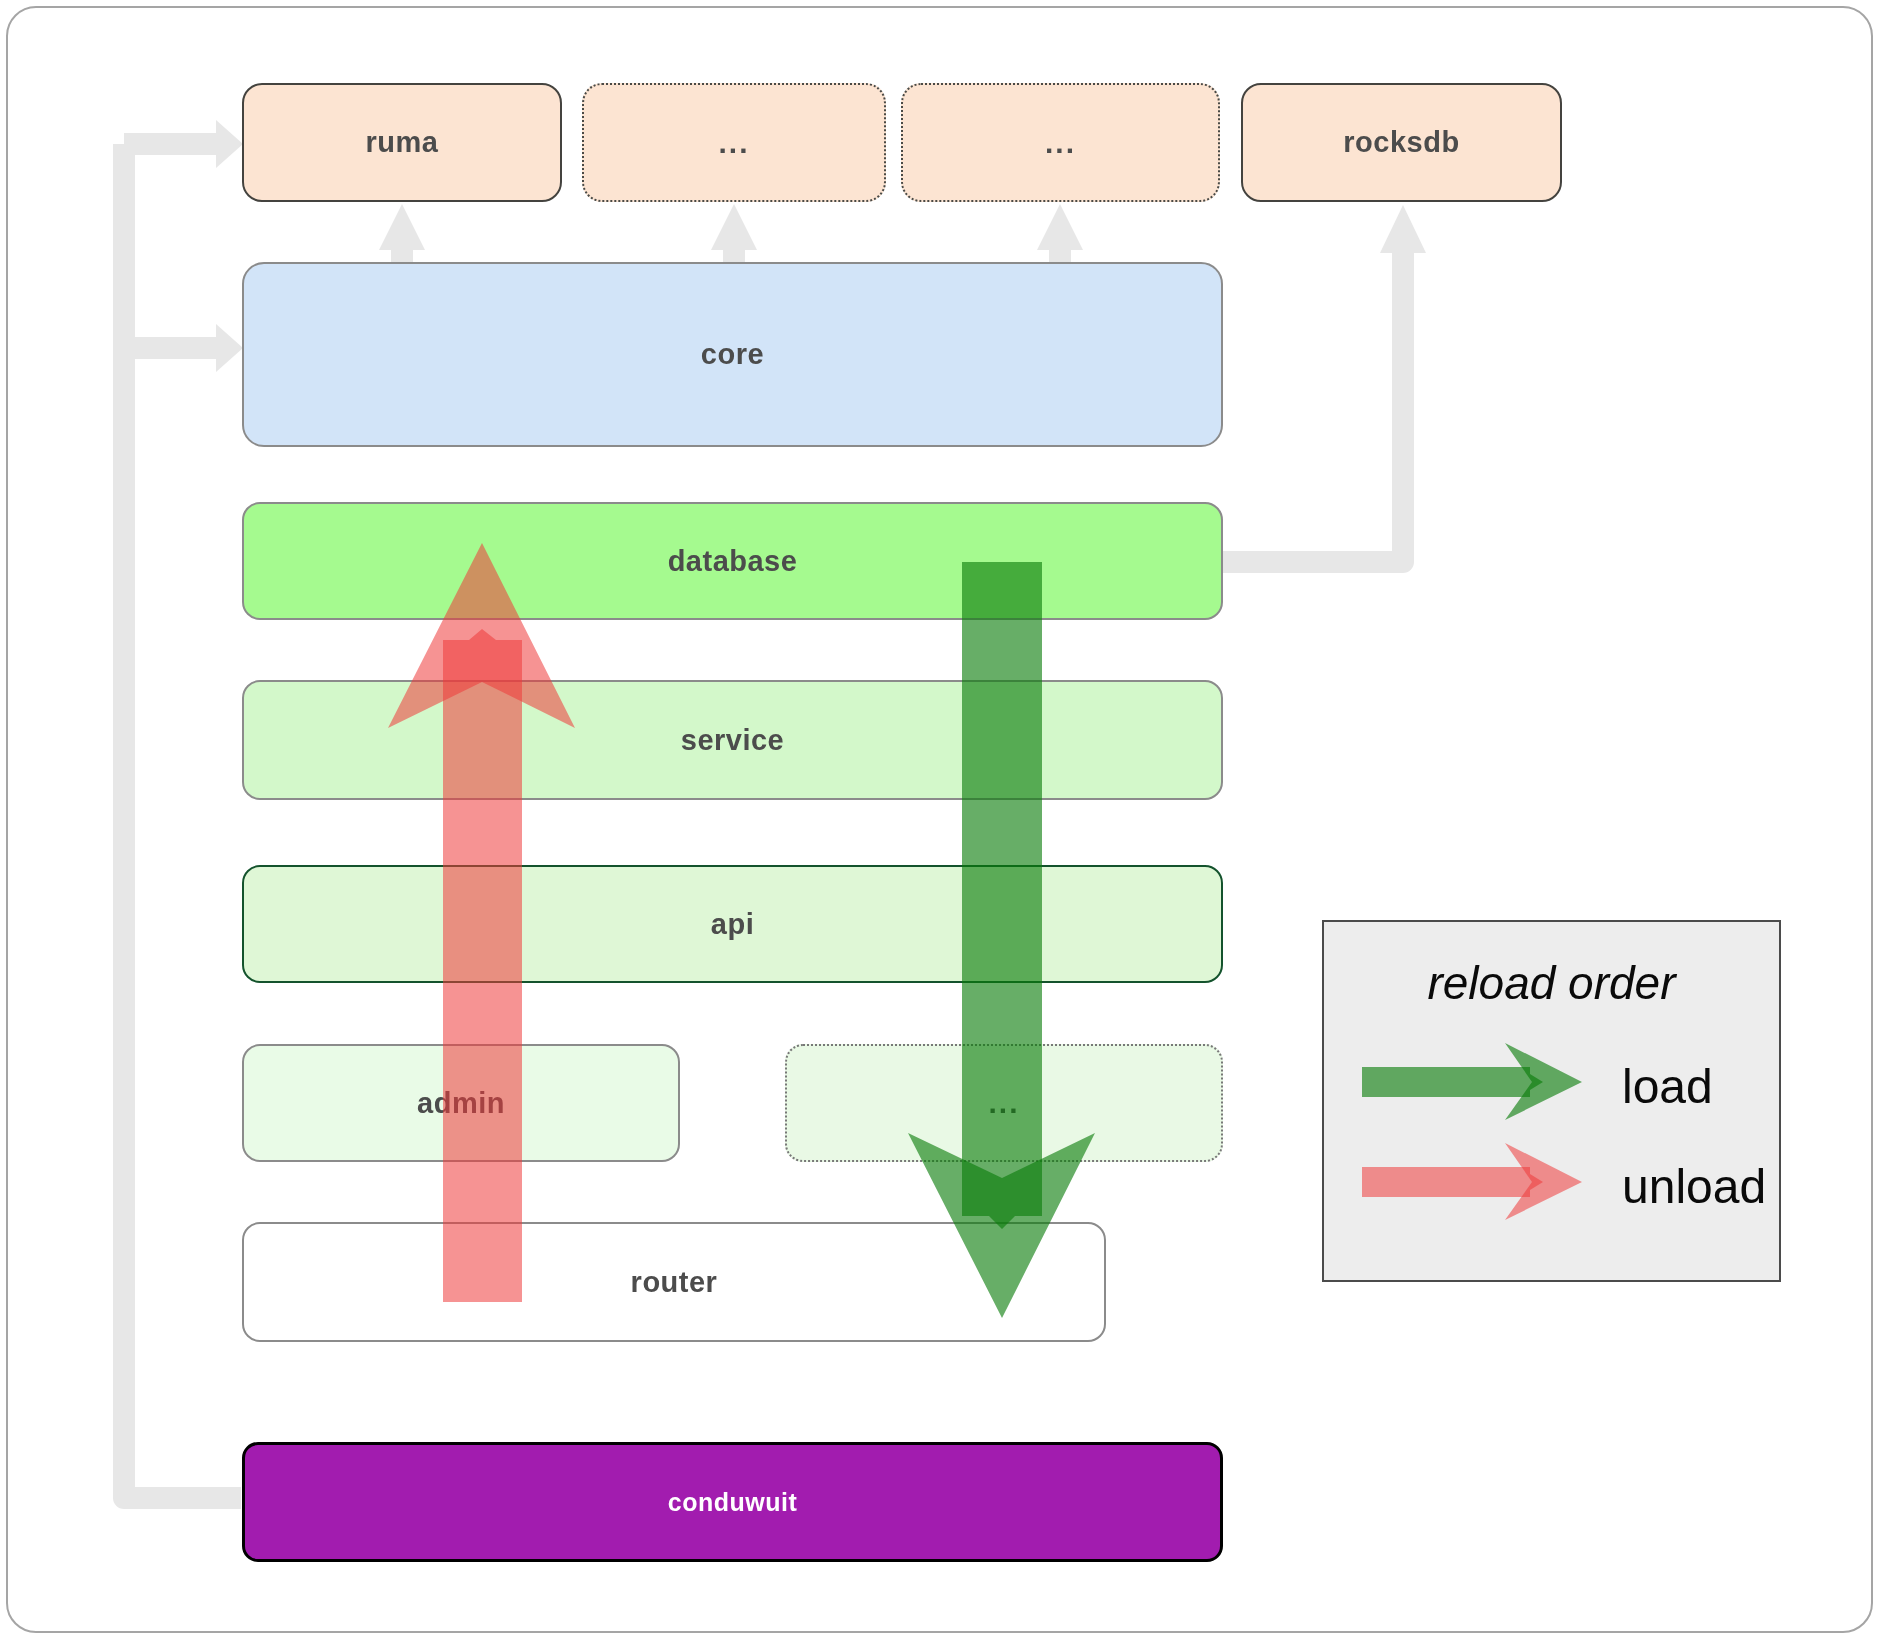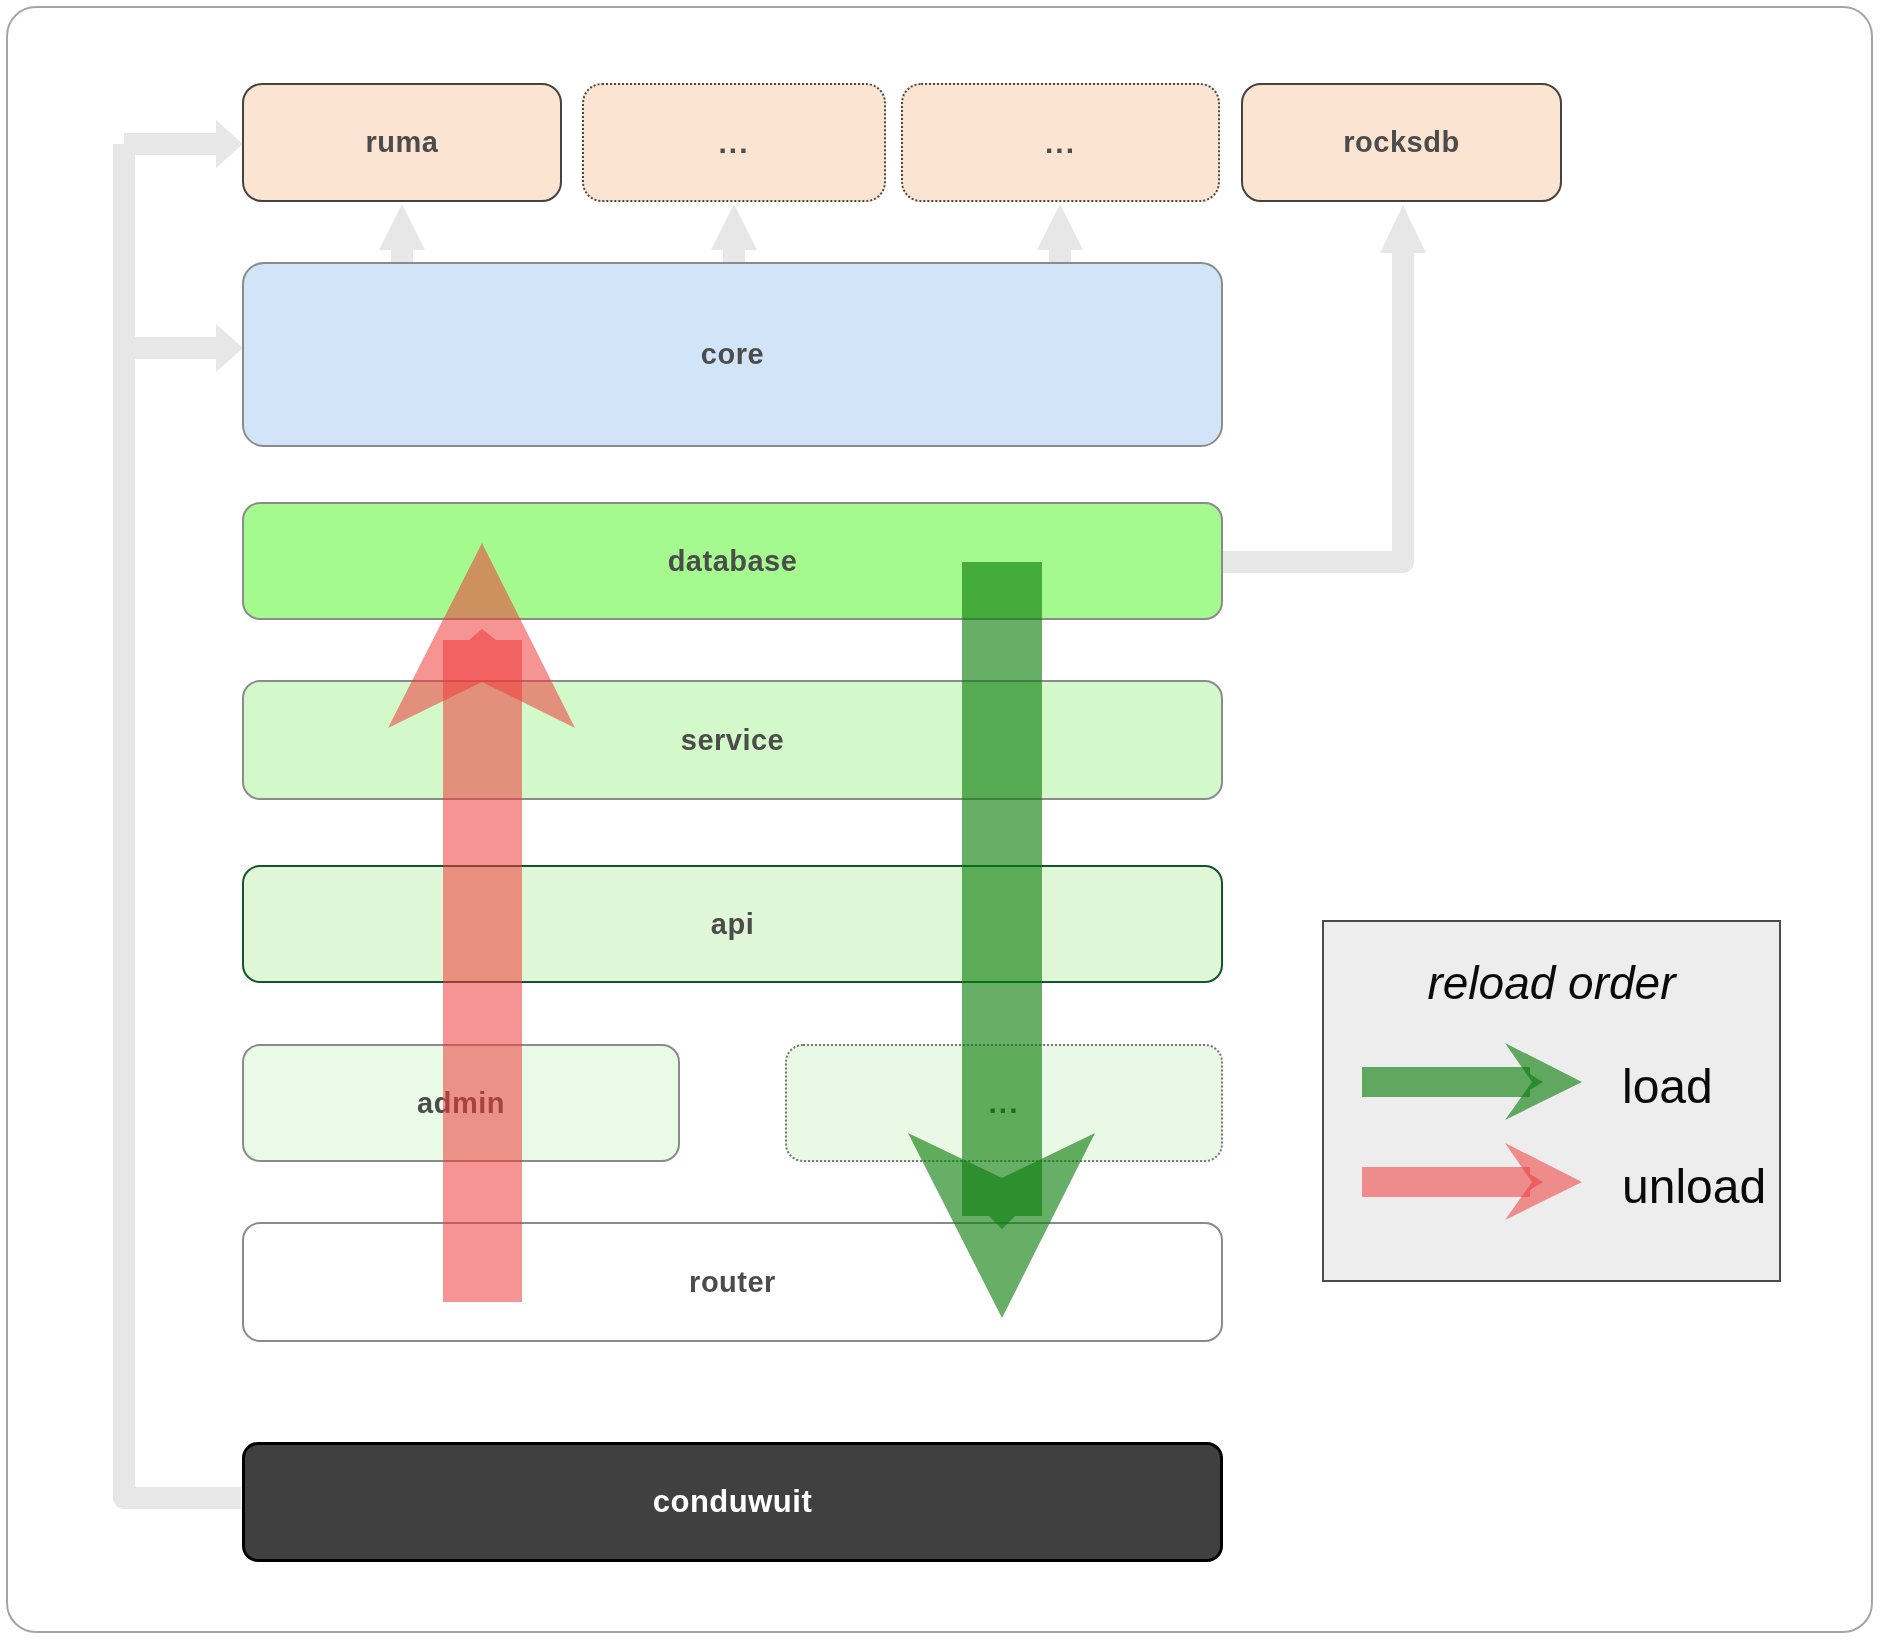--- a/index.html
+++ b/index.html
@@ -49,23 +49,23 @@
   .box-ruma     { left: 242px; top: 83px;  width: 320px; height: 119px; background: #fce4d2; border: 2.5px solid #44433f; border-radius: 20px; }
   .box-dots1    { left: 582px; top: 83px;  width: 304px; height: 119px; background: #fce4d2; border: 2px  dotted #4a4a46; border-radius: 20px; }
   .box-dots2    { left: 901px; top: 83px;  width: 319px; height: 119px; background: #fce4d2; border: 2px  dotted #4a4a46; border-radius: 20px; }
   .box-rocksdb  { left: 1241px; top: 83px; width: 321px; height: 119px; background: #fce4d2; border: 2.5px solid #44433f; border-radius: 20px; }
   .box-core     { left: 242px; top: 262px; width: 981px; height: 185px; background: #d2e4f8; border: 2px solid #8b8b8b; border-radius: 22px; text-align: right; }
   .box-database { left: 242px; top: 502px; width: 981px; height: 118px; background: #a5fa8f; border: 2px solid #8b8b8b; border-radius: 18px; }
   .box-service  { left: 242px; top: 680px; width: 981px; height: 120px; background: #d3f8ca; border: 2px solid #8b8b8b; border-radius: 18px; }
   .box-api      { left: 242px; top: 865px; width: 981px; height: 118px; background: #dff7d6; border: 2px solid #14532d; border-radius: 18px; }
   .box-admin    { left: 242px; top: 1044px; width: 438px; height: 118px; background: #e9fbe7; border: 2px solid #8b8b8b; border-radius: 18px; }
   .box-dots3    { left: 785px; top: 1044px; width: 438px; height: 118px; background: #e9f9e5; border: 2px dotted #787878; border-radius: 18px; }
-  .box-router   { left: 242px; top: 1222px; width: 981px; height: 120px; background: #ffffff; border: 2px solid #8b8b8b; border-radius: 18px; }
-  .box-conduwuit{ left: 242px; top: 1442px; width: 981px; height: 120px; background: #404040; border: 3px solid #000000; border-radius: 16px;
-                  color: #ffffff; font-size: 31px; font-weight: 700; }
+  .box-router   { left: 242px; top: 1222px; width: 864px; height: 120px; background: #ffffff; border: 2px solid #8b8b8b; border-radius: 18px; }
+  .box-conduwuit{ left: 242px; top: 1442px; width: 981px; height: 120px; background: #a21caf; border: 3px solid #000000; border-radius: 16px;
+                  color: #ffffff; font-size: 25px; font-weight: 700; }
   .dots-label { font-weight: 700; font-size: 30px; letter-spacing: 2px; }
 
   .legend-box {
     position: absolute;
     left: 1322px; top: 920px;
     width: 459px; height: 362px;
     background: #ededed;
     border: 2.5px solid #4b4b4b;
     box-sizing: border-box;
     z-index: 2;

